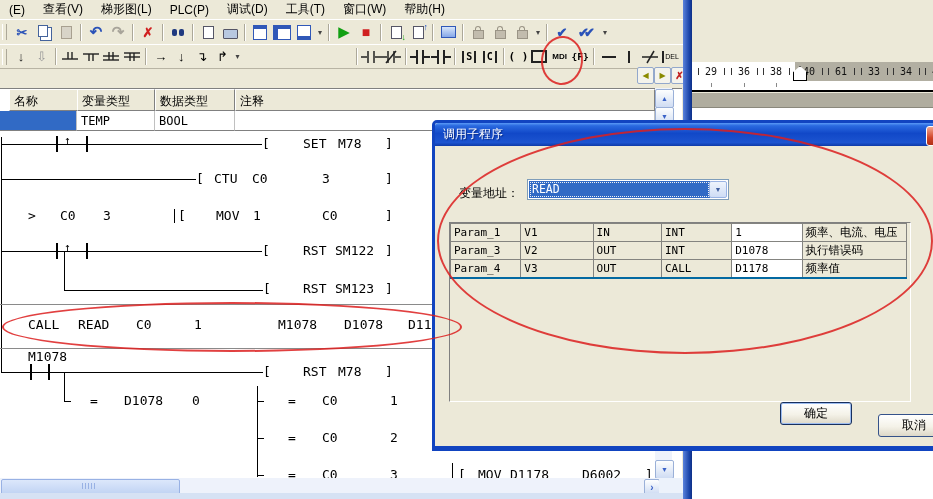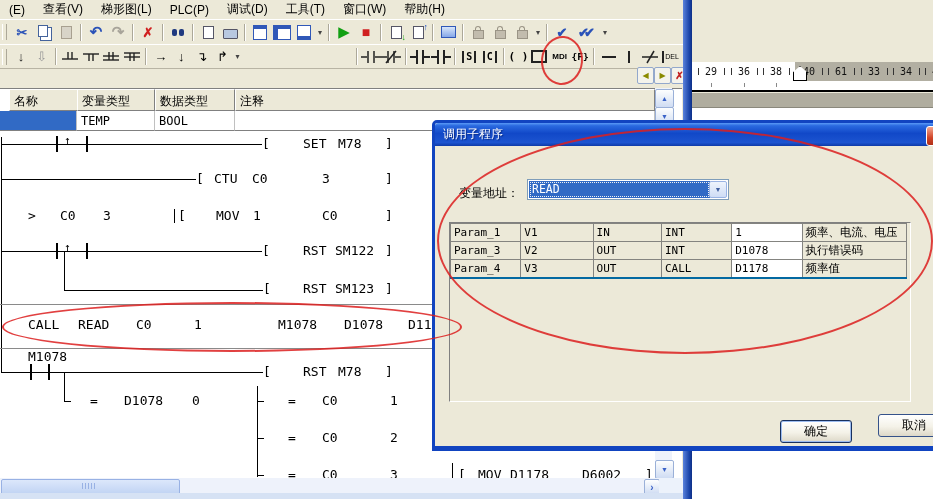--- a/index.html
+++ b/index.html
@@ -521,21 +521,21 @@
           <td class="m">Param_4</td>
           <td class="m">V3</td>
           <td class="m">OUT</td>
           <td class="m">CALL</td>
           <td class="m val">D1178</td>
           <td>频率值</td>
         </tr>
       </tbody>
         </table>
     </div>
-    <div class="xpbtn def" style="left:345px;top:297px">确定</div>
+    <div class="xpbtn def" style="left:345px;top:279px">确定</div>
     <div class="xpbtn" style="left:443px;top:291px">取消</div>
   </div>
 
   <div class="redell" style="left:541px;top:36px;width:38px;height:45px;transform:rotate(5deg)"></div>
   <div class="redell" style="left:437px;top:128px;width:492px;height:222px"></div>
   <div class="redell" style="left:2px;top:302px;width:456px;height:46px"></div>
 
 </div>
 
 </body></html>

